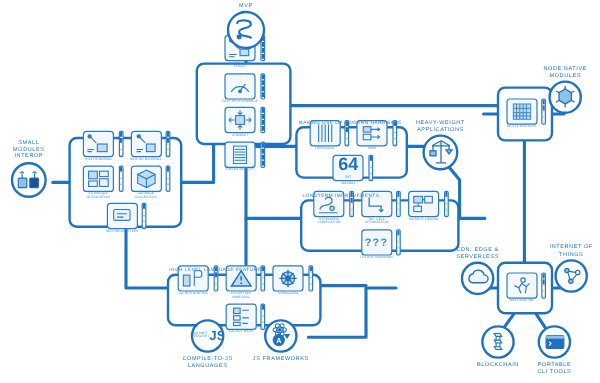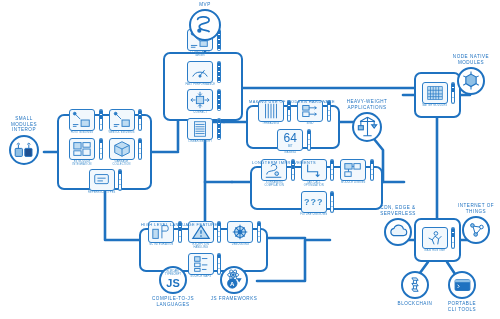--- a/index.html
+++ b/index.html
@@ -101,21 +101,21 @@
     letter-spacing:.5px;
     color:#1f72c0;
     text-align:center;
     line-height:1.25;
     white-space:pre-line;
     text-transform:uppercase;
   }
   .lbl-above{margin-bottom:1.5px;}
   .lbl-below{margin-top:2px;}
 
-  .big64{font-size:12px;font-weight:normal;color:#1f72c0;line-height:1;}
+  .big64{font-size:15px;font-weight:bold;color:#1f72c0;line-height:1;}
   .sub64{font-size:3px;color:#3f8ecd;}
   .qmark{font-size:9px;font-weight:bold;color:#3f8ecd;letter-spacing:1px;}
   .jsbig{font-size:11px;font-weight:bold;color:#1f72c0;font-family:"Liberation Sans",sans-serif;}
 </style>
 </head>
 <body>
 
 <div id="stage">
 
   <svg id="wires" viewBox="0 0 500 319">
@@ -740,21 +740,21 @@
       <div class="bars low">
           <i></i>
           <i></i>
           <i></i>
           <i></i>
         </div>
     </div>
   </div>
 
   <div class="node" style="left:147px;top:266px;width:52px;">
-    <div class="circle" style="width:28px;height:28px;flex-direction:column;">
+    <div class="circle" style="width:28px;height:28px;flex-direction:row;">
       <span style="font-size:2.6px;color:#3f8ecd;line-height:1.1;text-align:center;">ELM DART TYPESCRIPT</span>
       <span class="jsbig">JS</span>
     </div>
     <div class="node-label lbl-below">COMPILE-TO-JS
 LANGUAGES</div>
   </div>
 
   <div class="node" style="left:209px;top:266px;width:50px;">
     <div class="circle" style="width:28px;height:28px;">
       <svg viewBox="0 0 28 28" width="26" height="26">

